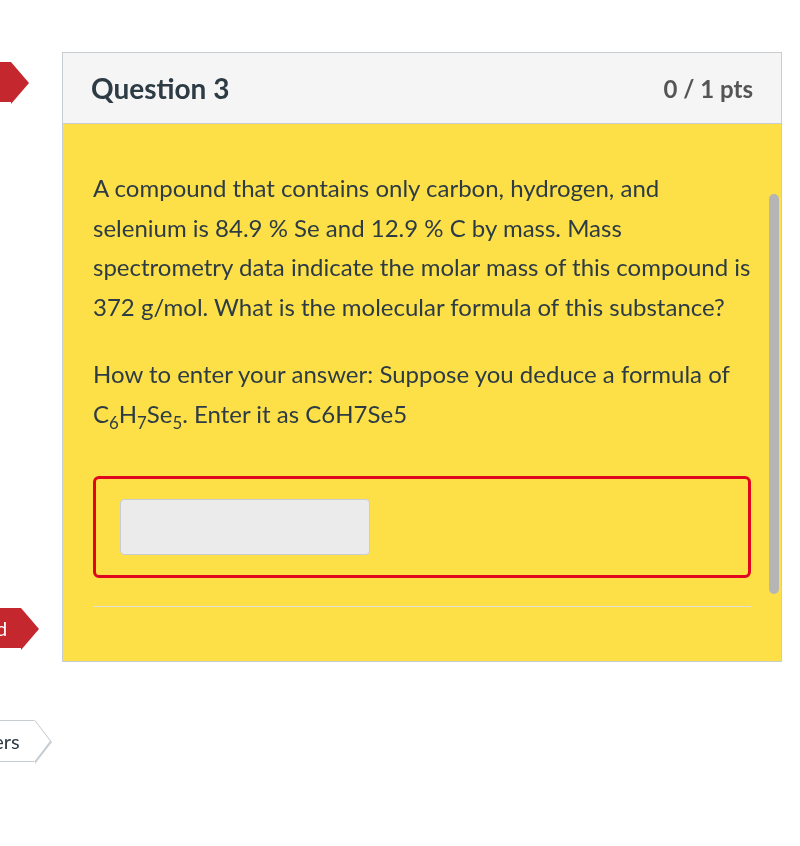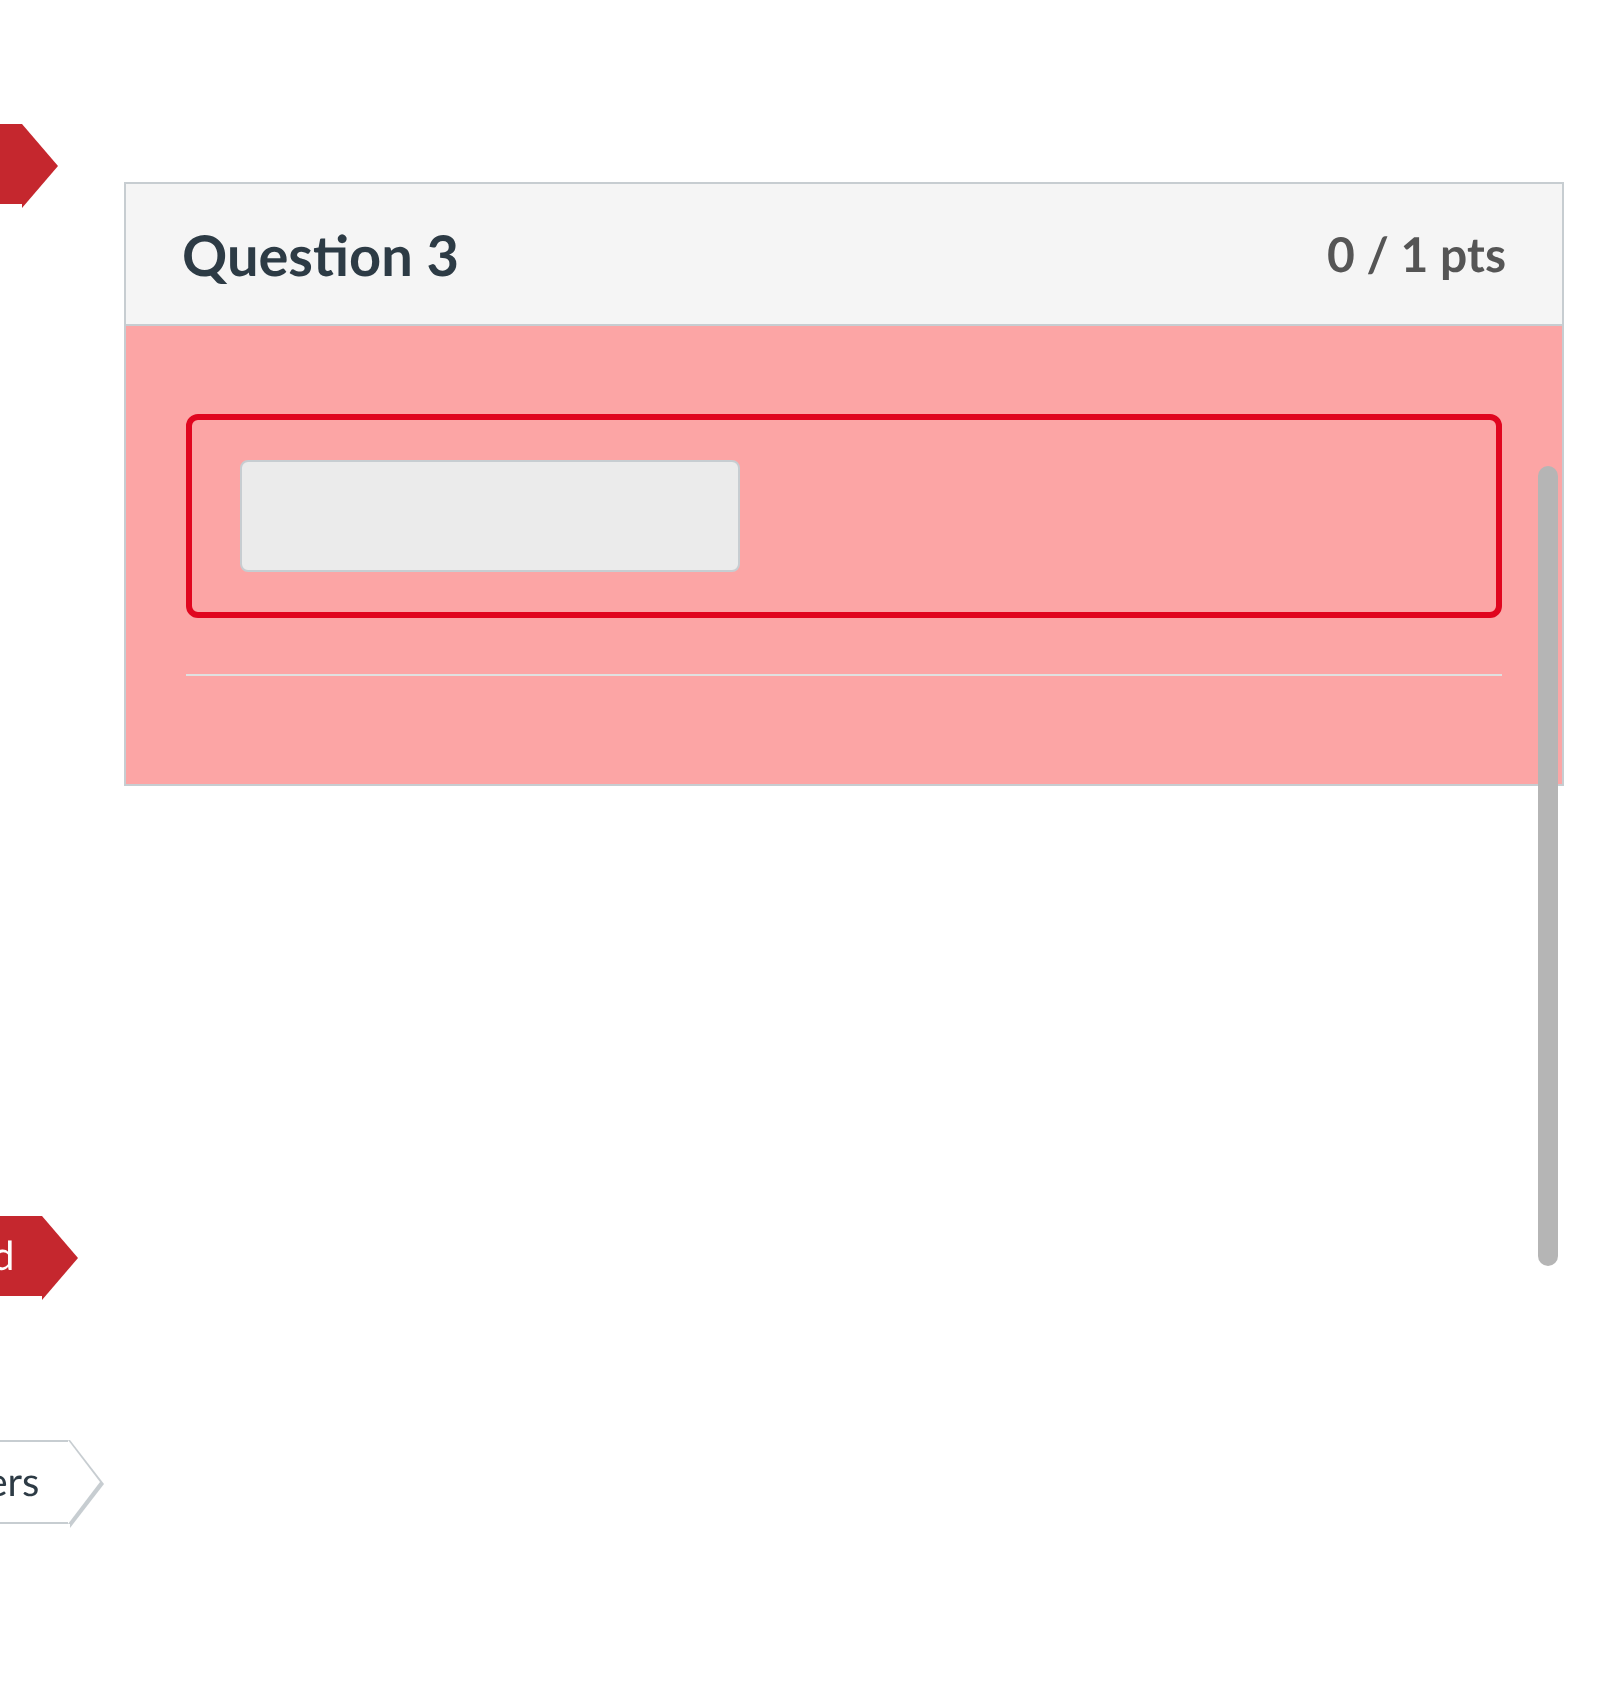--- a/index.html
+++ b/index.html
@@ -11,22 +11,21 @@
     position: relative;
     overflow: hidden;
     color: #2d3b45;
   }
   .question-card {
     position: absolute;
     left: 62px;
     top: 52px;
     width: 720px;
     border: 1px solid #c7cdd1;
-    background: #fca5a5;
-    margin-top: 39px;
+    background: #fde047;
   }
   .question-header {
     display: flex;
     justify-content: space-between;
     align-items: center;
     background: #f5f5f5;
     border-bottom: 1px solid #c7cdd1;
     padding: 18px 28px;
   }
   .question-title {
@@ -156,21 +155,25 @@
 
 <div class="question-card">
 
   <div class="question-header">
     <div class="question-title">Question 3</div>
     <div class="points">0 / 1 pts</div>
   </div>
 
   <div class="question-body">
 
+    <p class="prompt">A compound that contains only carbon, hydrogen, and selenium is 84.9 % Se and 12.9 % C by mass. Mass spectrometry data indicate the molar mass of this compound is 372 g/mol. What is the molecular formula of this substance?</p>
 
+    <p class="instructions">
+      <span>How to enter your answer:  Suppose you deduce a formula of C</span><sub>6</sub><span>H</span><sub>7</sub><span>Se</span><sub>5</sub><span>.  Enter it as C6H7Se5</span>
+    </p>
 
     <div class="answer-box">
       <input type="text" class="answer-input" value="" style="">
     </div>
 
     <hr class="divider">
 
 
     <div class="scroll-track">
       <div class="scroll-thumb"></div>

